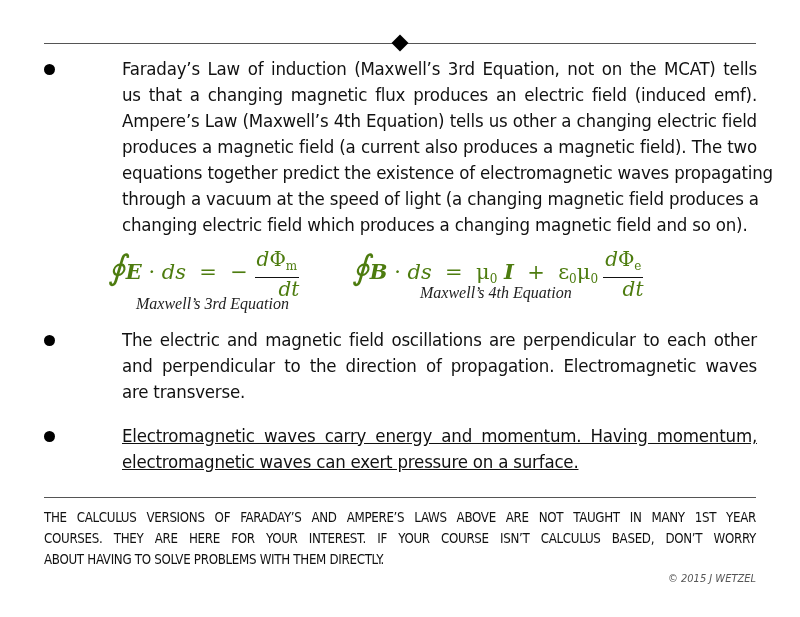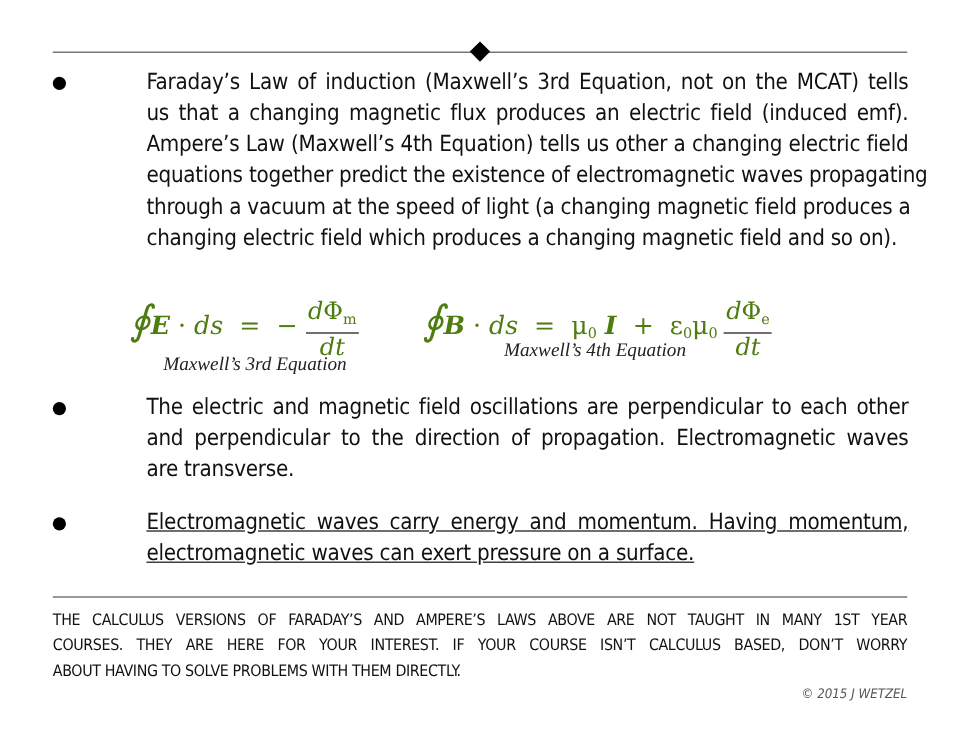--- a/index.html
+++ b/index.html
@@ -8,41 +8,42 @@
   .diamond { position:absolute; width:12px; height:12px; background:#000; transform:rotate(45deg); }
   .bullet { position:absolute; left:44px; width:11px; height:11px; border-radius:50%; background:#000; }
   .para { position:absolute; left:75px; width:682px; font-size:18.5px; line-height:26px; text-align:justify; letter-spacing:-0.2px; font-stretch:condensed; }
   .para .ln { display:block; text-align:justify; text-align-last:justify; white-space:nowrap;margin-left:47px; }
   .para .ln.last { text-align-last:left; }
   .eq { position:absolute; font-family:"DejaVu Serif","Liberation Serif", serif; color:#4d7c0f; }
   .eq .oint { font-size:34px; font-style:italic; line-height:1; }
   .eq .body { font-size:21px; }
   .eq .vec { font-weight:bold; font-style:italic; }
   .eq .it { font-style:italic; }
-  .frac { display:inline-block; vertical-align:middle; text-align:center; font-size:20px; }
+  .frac { display:inline-block; vertical-align:middle; text-align:right; font-size:20px; }
   .frac .num { display:block; border-bottom:1.3px solid #111; padding:0 2px; line-height:22px; }
   .frac .den { display:block; line-height:22px; font-style:italic; }
   .sub { font-size:12px; vertical-align:-4px; }
   .cap { position:absolute; font-family:"Liberation Serif","DejaVu Serif", serif; font-style:italic; font-size:16px; color:#222; }
   .foot { position:absolute; left:44px; width:712px; font-size:13.2px; line-height:21px; letter-spacing:-0.3px; }
   .foot .ln { display:block; white-space:nowrap; text-align:justify; text-align-last:justify; }
   .foot .ln.last { text-align-last:left; }
   .copy { position:absolute; right:44px; top:572px; font-size:11px; font-style:italic; color:#555; }
 </style>
 </head>
 <body>
 
 <div class="rule" style="top:43px;"></div>
 <div class="diamond" style="left:394px; top:37px;"></div>
 
 <div class="bullet" style="top:64px;"></div>
 <div class="para" style="top:56px;">
   <span class="ln">Faraday’s Law of induction (Maxwell’s 3rd Equation, not on the MCAT)  tells</span>
   <span class="ln">us that a changing magnetic flux produces an electric field (induced emf).</span>
   <span class="ln">Ampere’s Law (Maxwell’s 4th Equation) tells us other a changing electric field</span>
+  <span class="ln">produces a magnetic field (a current also produces a magnetic field).  The two</span>
   <span class="ln">equations together predict the existence of electromagnetic waves propagating</span>
   <span class="ln">through a vacuum at the speed of light (a changing magnetic field produces a</span>
   <span class="ln last">changing electric field which produces a changing magnetic field and so on).</span>
 </div>
 
 <div class="eq" style="left:108px; top:248px;">
   <span class="oint">∮</span><span class="body"><span class="vec">E</span><span> · </span><span class="it">ds</span>&nbsp;<span> = </span>&nbsp;<span>− </span></span>
   <span class="frac">
     <span class="num"><span class="it">d</span><span>Φ</span><span class="sub">m</span></span>
     <span class="den">dt</span>

